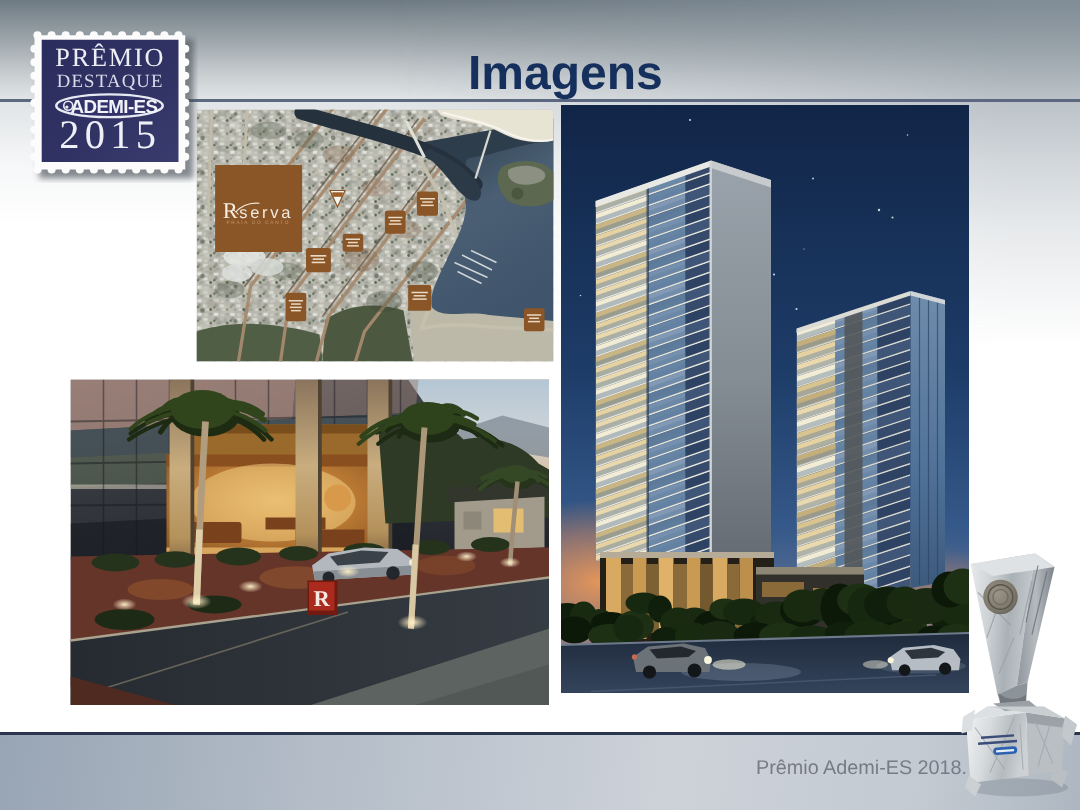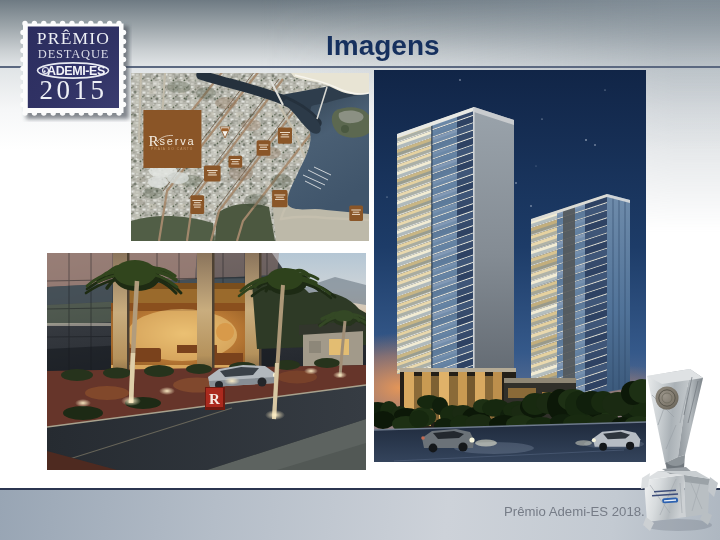--- a/index.html
+++ b/index.html
@@ -13,21 +13,21 @@
 <body>
 <div id="slide">
 
   <div class="abs" style="left:260px;top:0;width:460px;height:290px;
     background:linear-gradient(to right, rgba(140,152,162,0) 0%, rgba(140,152,162,0.62) 90%);
     -webkit-mask-image:linear-gradient(to bottom, rgba(0,0,0,1) 0%, rgba(0,0,0,0) 80%);
     mask-image:linear-gradient(to bottom, rgba(0,0,0,1) 0%, rgba(0,0,0,0) 80%);"></div>
 
   <div class="abs" style="left:0;top:65.5px;width:720px;height:2px;background:#5b6880;"></div>
 
-  <div class="abs" style="left:326px;top:30px;font-size:28px;font-weight:bold;color:#16305e;">Imagens</div>
+  <div class="abs" style="left:312px;top:30px;font-size:32px;font-weight:bold;color:#16305e;">Imagens</div>
 
   <div class="abs" style="left:0;top:489px;width:720px;height:51px;background:linear-gradient(97deg,#98a5b4 0%,#b4bdc8 30%,#cdd2d9 62%,#c3cad2 85%,#aeb7c1 100%);"></div>
 
   <div class="abs" style="left:0;top:487.5px;width:720px;height:2px;background:#2b3550;"></div>
 
   <div class="abs" style="left:504px;top:504px;font-size:13.2px;color:#767c87;">Prêmio Ademi-ES 2018.</div>
 
   <svg class="abs" style="left:14px;top:12px;" width="118" height="110" viewBox="0 0 118 110">
     <defs>
       <filter id="stshadow" x="-20%" y="-20%" width="150%" height="150%">

